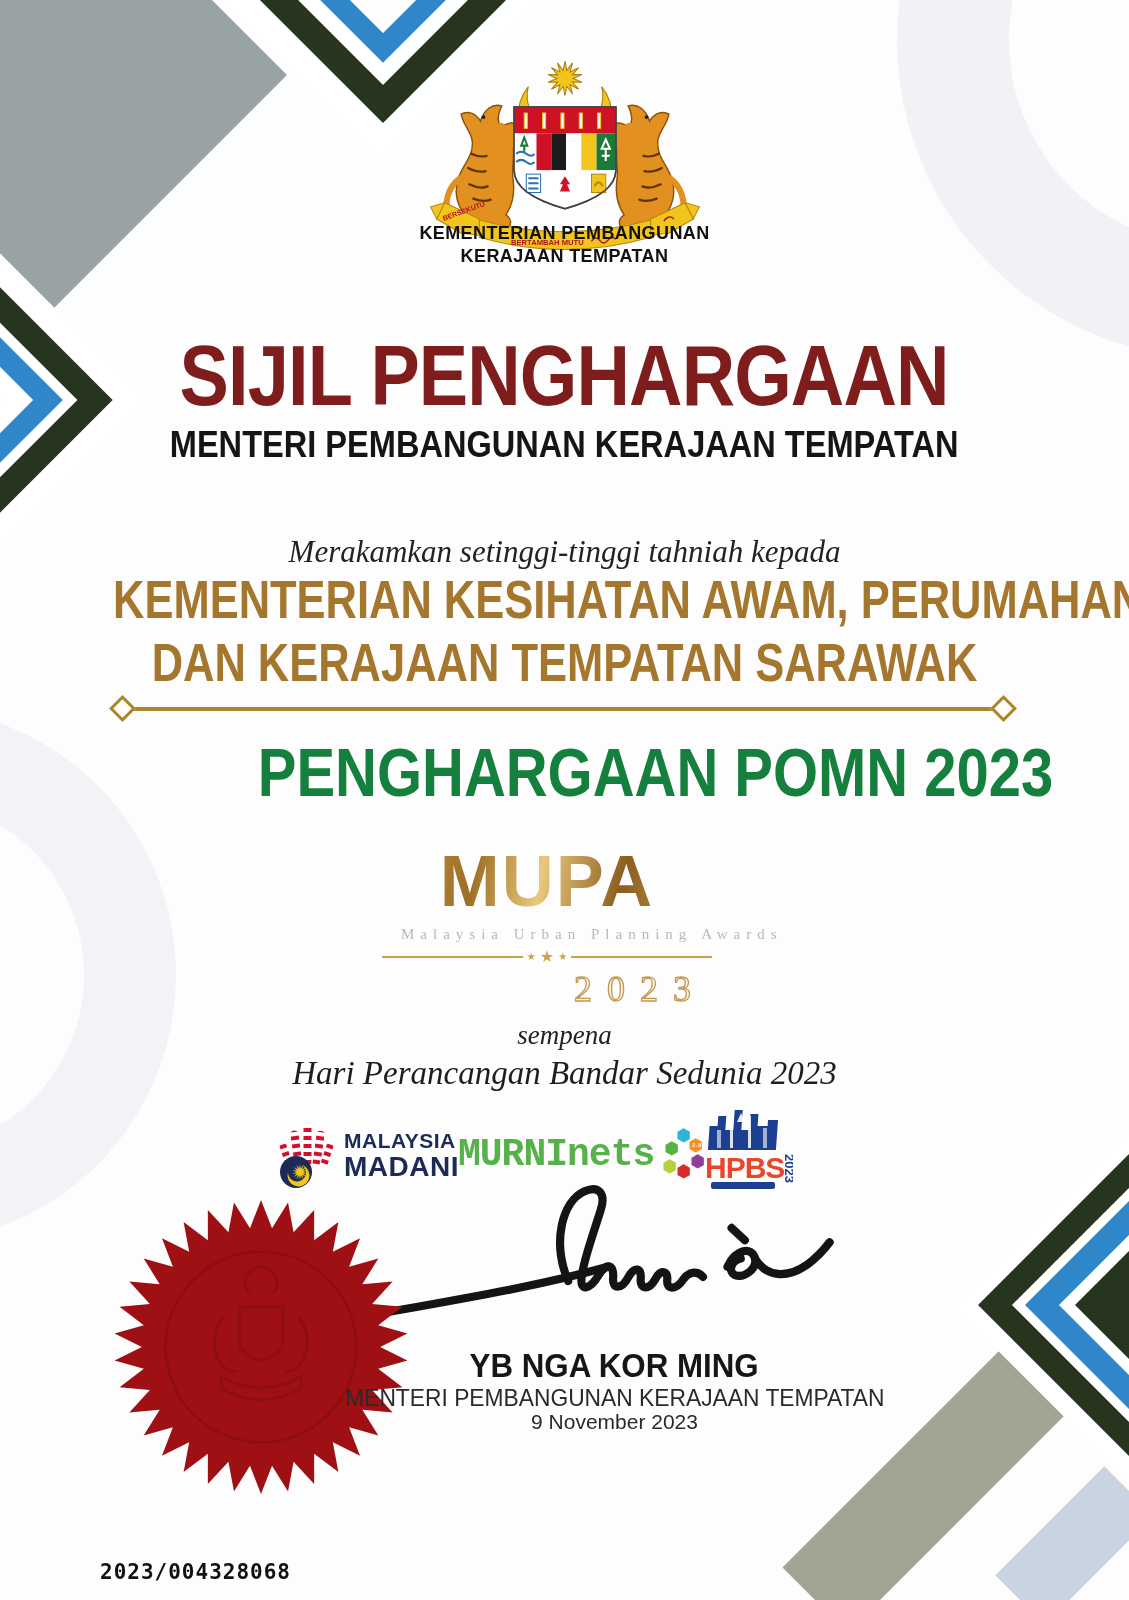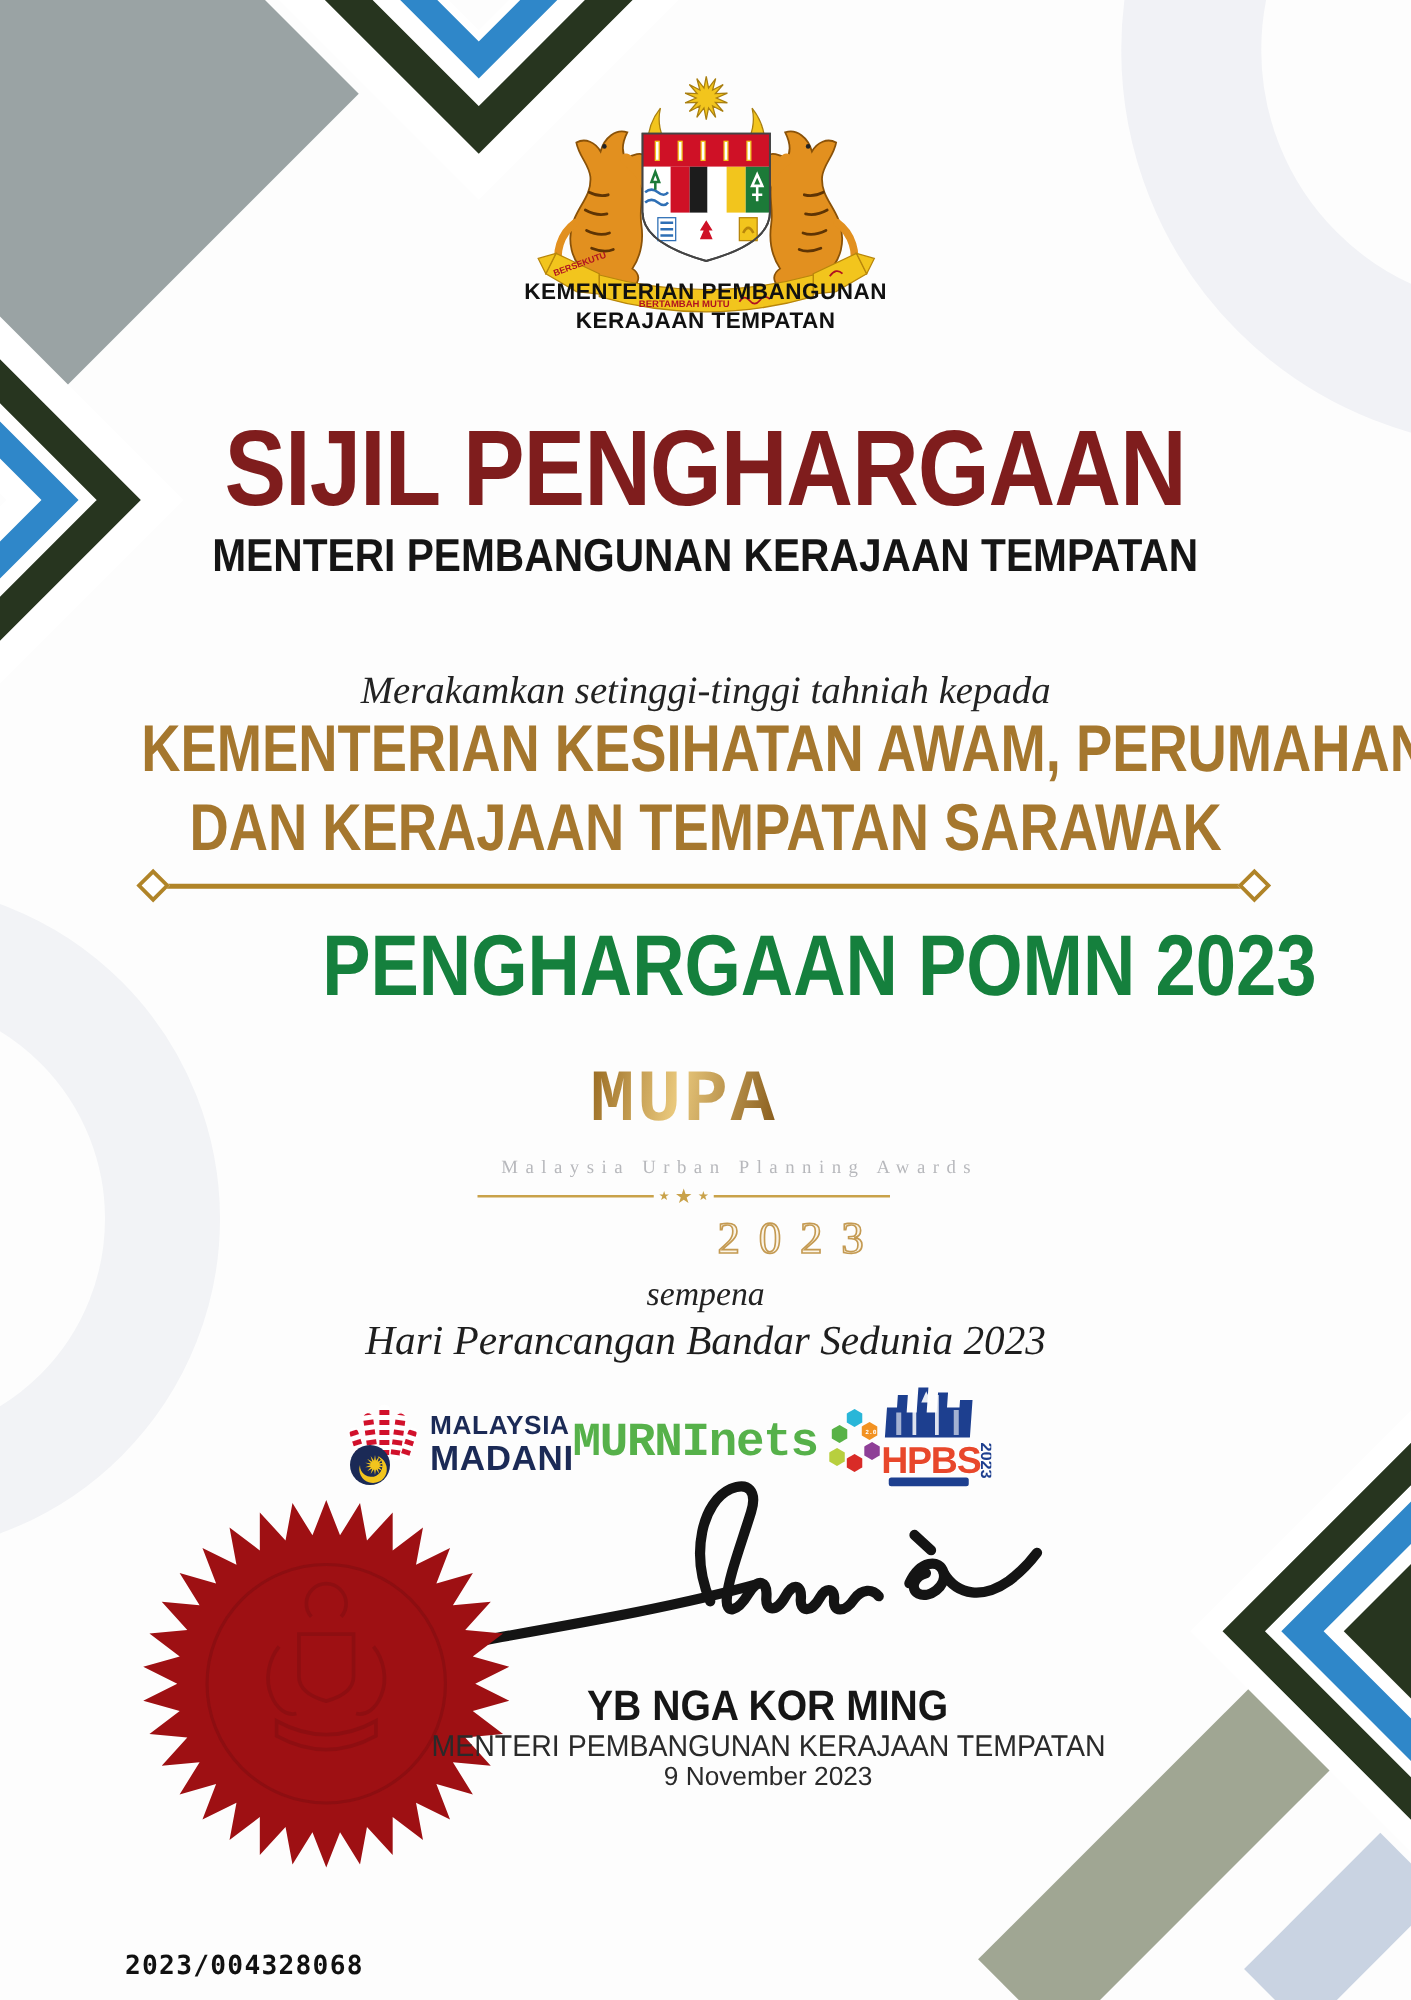--- a/index.html
+++ b/index.html
@@ -18,21 +18,21 @@
   .salutation{top:502px;font-family:"Liberation Serif",serif;font-style:italic;font-size:31px;color:#222;margin-top:32px;}
   .recipient{top:568px;font-size:53px;font-weight:bold;line-height:63px;color:#a5772e;}
   .recipient .cond{transform:scaleX(.82);}
   .divider{top:699px;left:113px;width:900px;display:flex;align-items:center;}
   .divider .line{flex:1;height:4px;background:#b08428;}
   .dvd{width:13px;height:13px;border:3px solid #b08428;background:#fff;transform:rotate(45deg);flex:0 0 auto;}
   .award{top:733px;font-size:69px;font-weight:bold;color:#15803d;text-align:right;}
   .award .cond{transform:scaleX(.84);}
 
   .mupa{top:838px;left:382px;width:330px;text-align:center;}
-  .mupa-word{font-family:Liberation Mono, monospace;font-weight:bold;font-size:59px;line-height:86px;letter-spacing:2px;
+  .mupa-word{font-family:Liberation Sans, sans-serif;font-weight:bold;font-size:72px;line-height:86px;letter-spacing:2px;
      background:linear-gradient(100deg,#c89b4a 0%,#9c6f26 28%,#e9c87c 48%,#8a5e1e 72%,#d9b05a 100%);
      -webkit-background-clip:text;background-clip:text;color:transparent;
      text-shadow:none;}
   .mupa-tag{margin-top:2px;font-family:"Liberation Serif",serif;font-size:15px;letter-spacing:6px;color:#b7b8bc;white-space:nowrap;margin-left:19px;}
   .mupa-starline{margin-top:4px;display:flex;align-items:center;gap:4px;color:#c9a24a;}
   .mupa-starline .line{flex:1;height:2px;background:#c9a24a;}
   .mupa-starline .s1{font-size:10px;} .mupa-starline .s2{font-size:16px;} 
   .mupa-year{margin-top:2px;text-align:right;padding-right:6px;font-family:"Liberation Serif",serif;
      font-size:36px;letter-spacing:15px;color:#fbf4e6;-webkit-text-stroke:1.3px #c49a52;}
 

